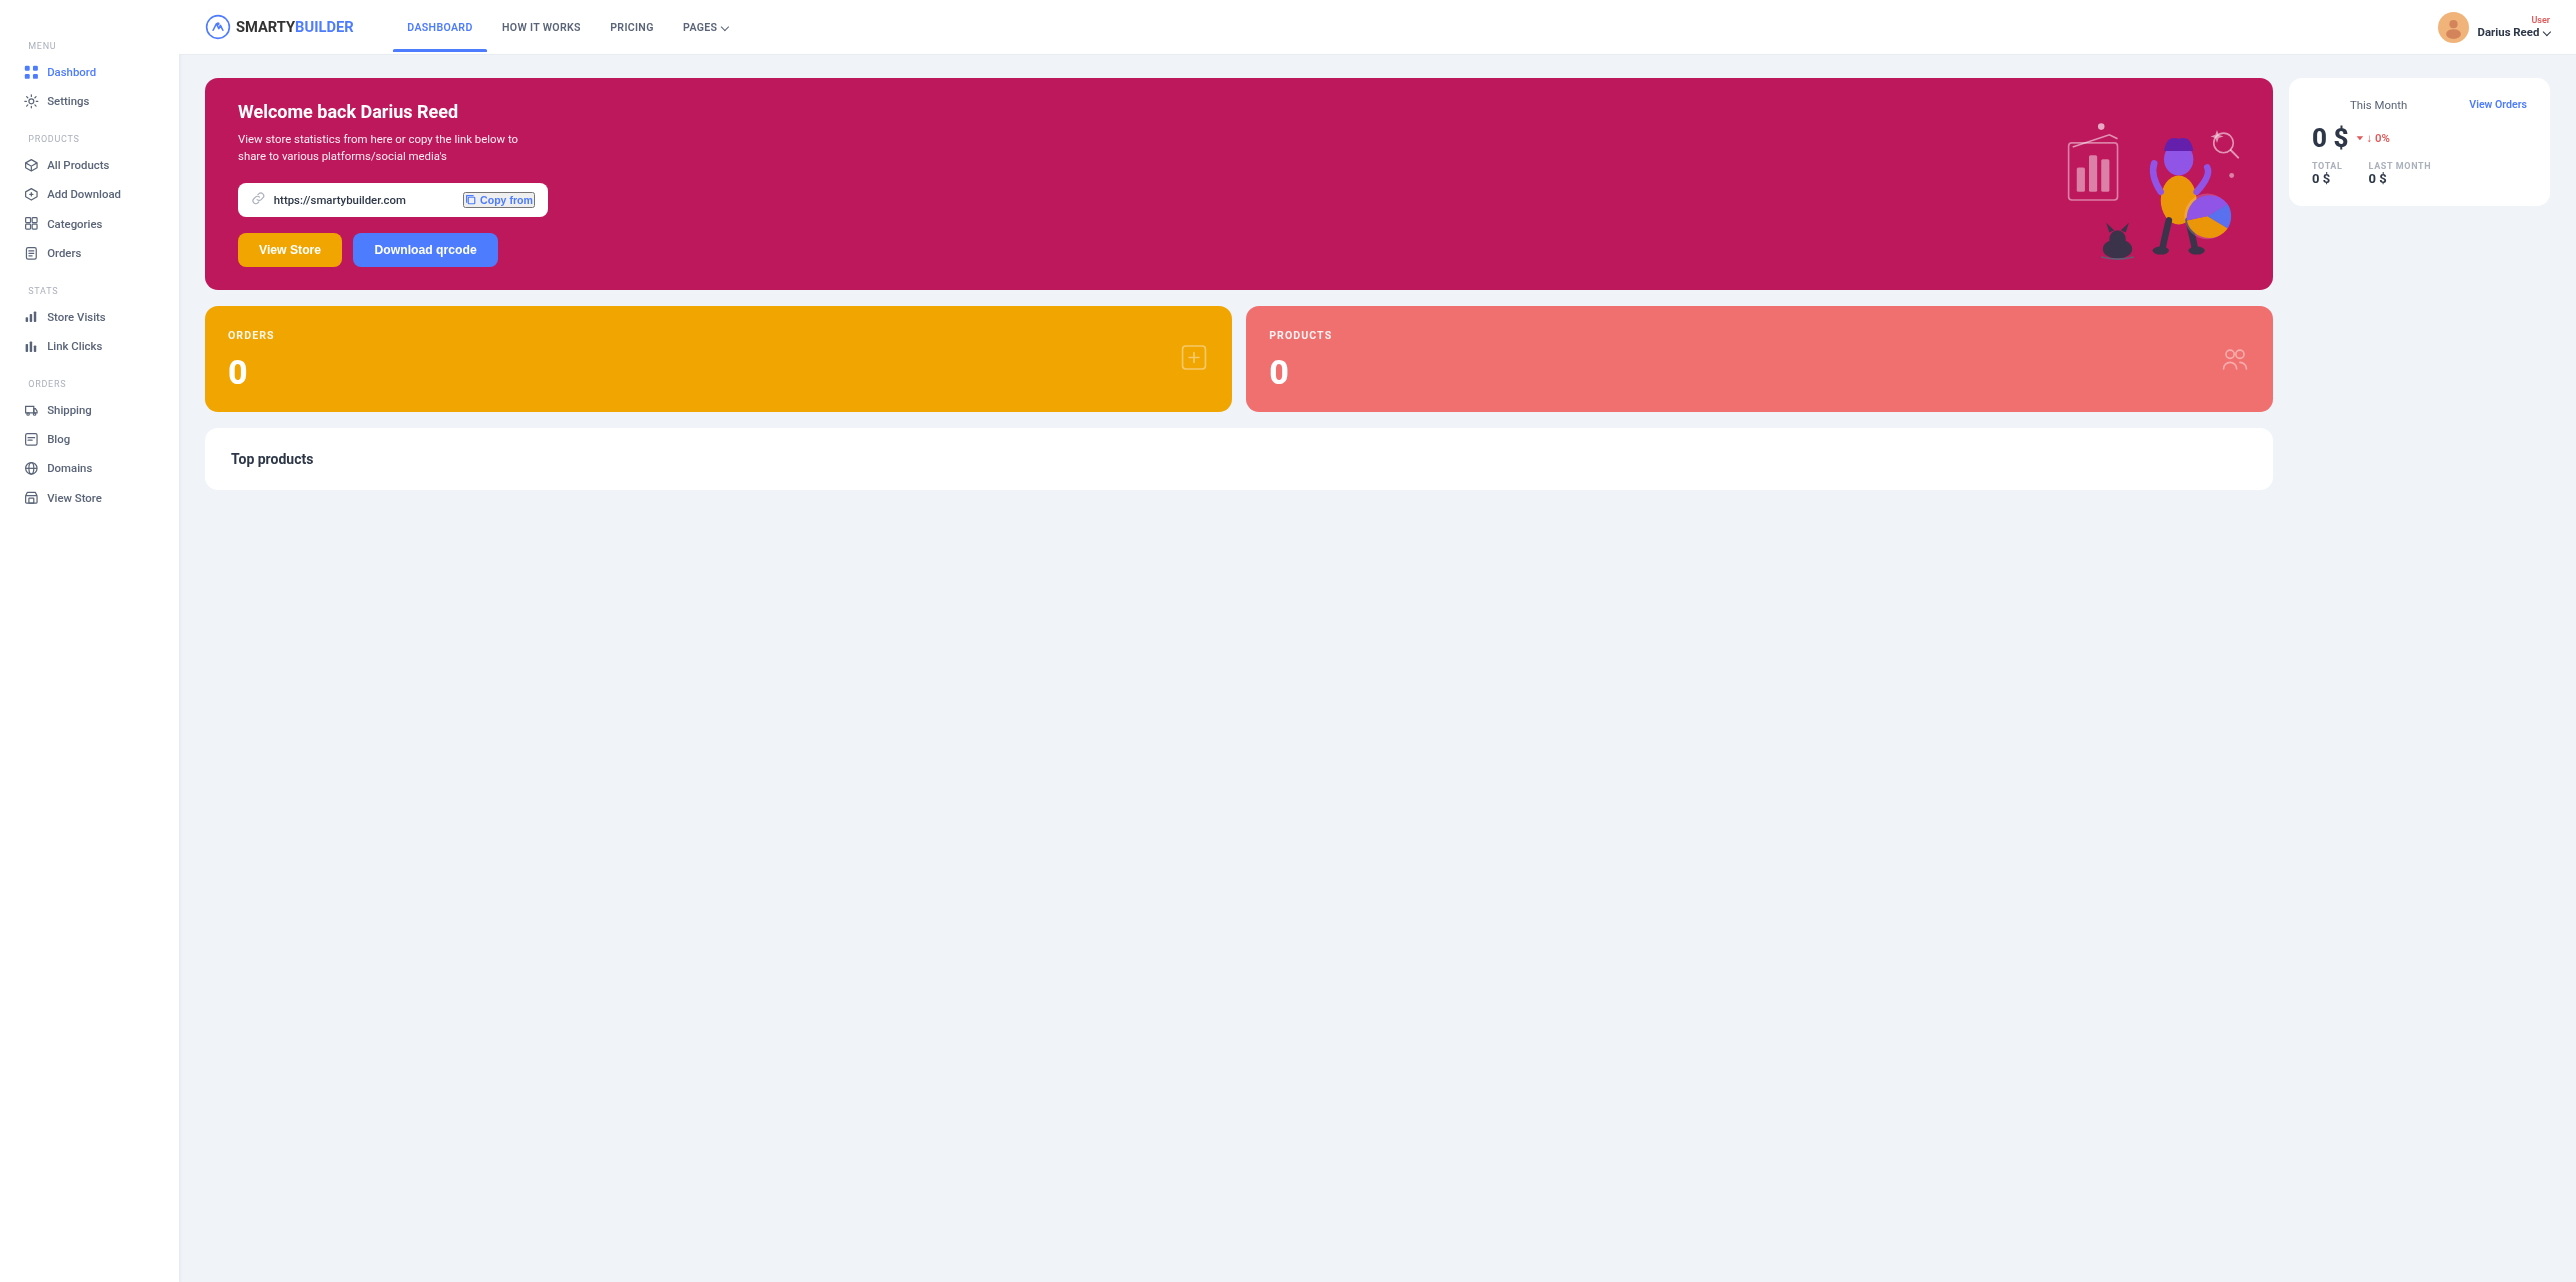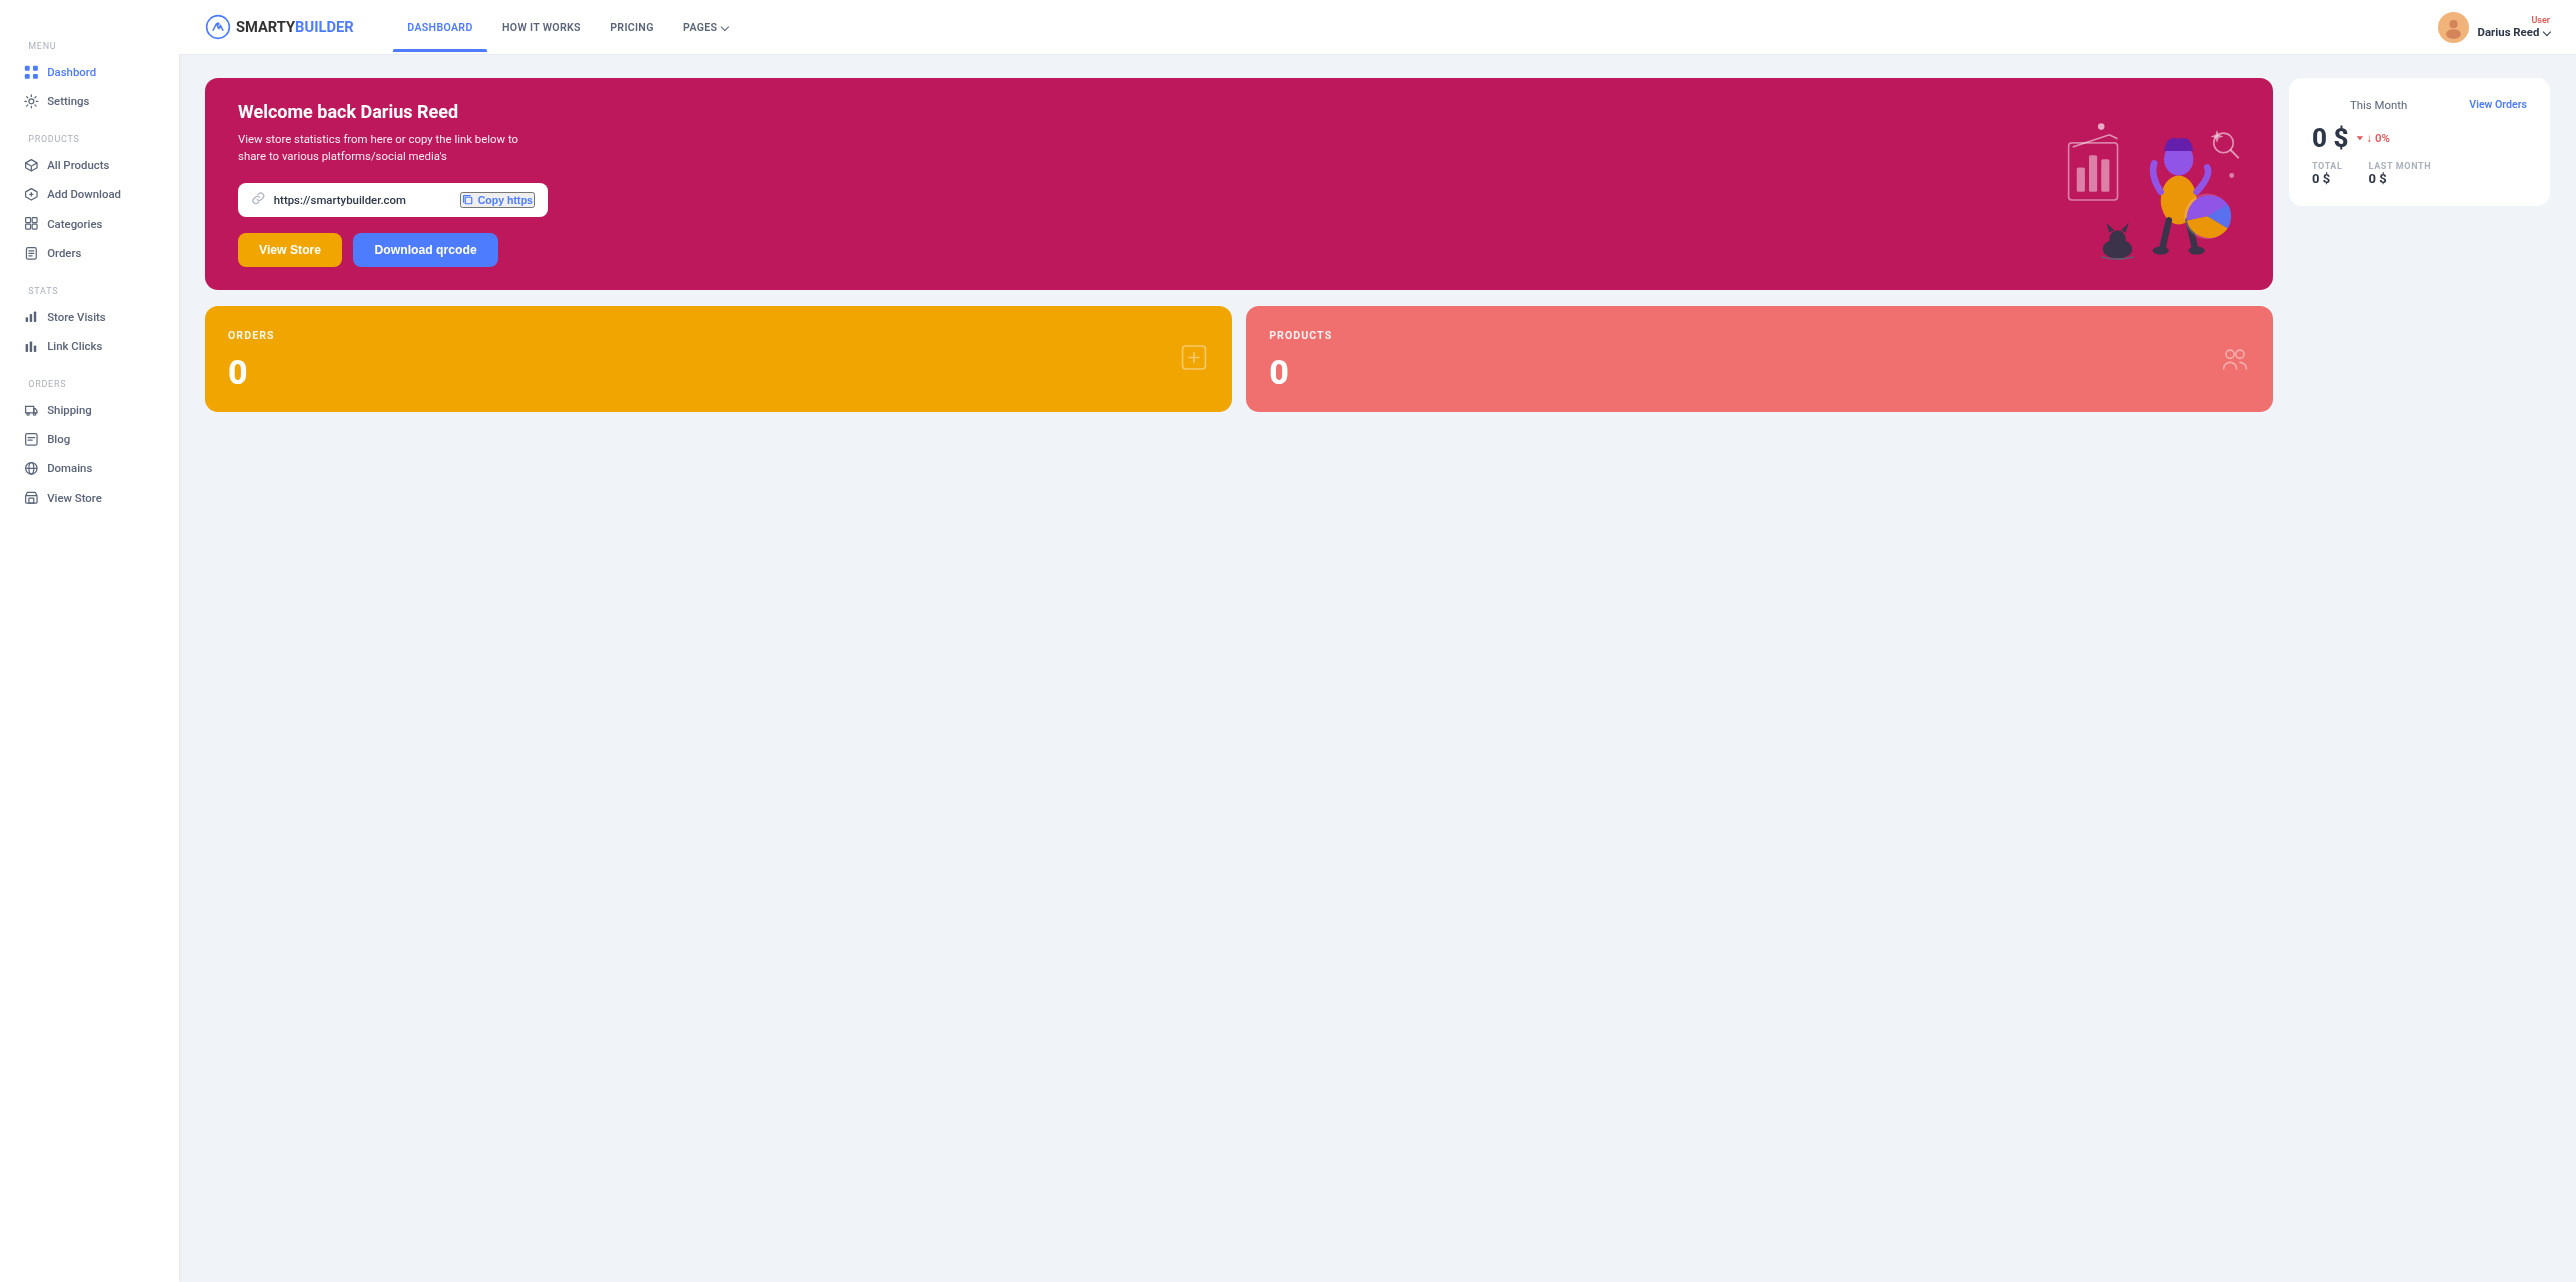--- a/index.html
+++ b/index.html
@@ -608,21 +608,21 @@
               <path d="M7.5 10.5a3.5 3.5 0 005 0l2-2a3.5 3.5 0 00-5-5L8.5 4.5" stroke="#aab0bc" stroke-width="1.5" stroke-linecap="round"></path>
               <path d="M10.5 7.5a3.5 3.5 0 00-5 0l-2 2a3.5 3.5 0 005 5l1-1" stroke="#aab0bc" stroke-width="1.5" stroke-linecap="round"></path>
             </svg>
         </span>
         <span class="url-text">https://smartybuilder.com</span>
         <button class="copy-btn">
           <svg width="11.4" height="11.4" viewBox="0 0 14 14" fill="none">
               <rect x="4" y="4" width="8" height="8" rx="1" stroke="#4e7cff" stroke-width="1.5"></rect>
               <path d="M2 10V2h8" stroke="#4e7cff" stroke-width="1.5" stroke-linecap="round" stroke-linejoin="round"></path>
             </svg>
-          <span>Copy https</span>
+          <span>Copy from</span>
         </button>
       </div>
 
       <div class="welcome-actions">
         <button class="btn-view-store">View Store</button>
         <button class="btn-download-qr">Download qrcode</button>
       </div>
 
       <div class="welcome-illustration">
         <svg viewBox="0 0 260 220" fill="none" xmlns="http://www.w3.org/2000/svg">
@@ -721,16 +721,19 @@
           <svg width="36" height="36" viewBox="0 0 44 44" fill="none">
             <circle cx="16" cy="18" r="5" stroke="rgba(255,255,255,0.6)" stroke-width="2"></circle>
             <circle cx="28" cy="18" r="5" stroke="rgba(255,255,255,0.6)" stroke-width="2"></circle>
             <path d="M8 36c0-5 4-8 8-8s8 3 8 8" stroke="rgba(255,255,255,0.6)" stroke-width="2" stroke-linecap="round"></path>
             <path d="M28 28c4 0 8 3 8 8" stroke="rgba(255,255,255,0.6)" stroke-width="2" stroke-linecap="round"></path>
           </svg>
         </div>
       </div>
     </div>
 
+    <div class="top-products-card">
+      <div class="top-products-title">Top products</div>
+    </div>
 
   </div>
 </div>
 
 
 </body></html>

